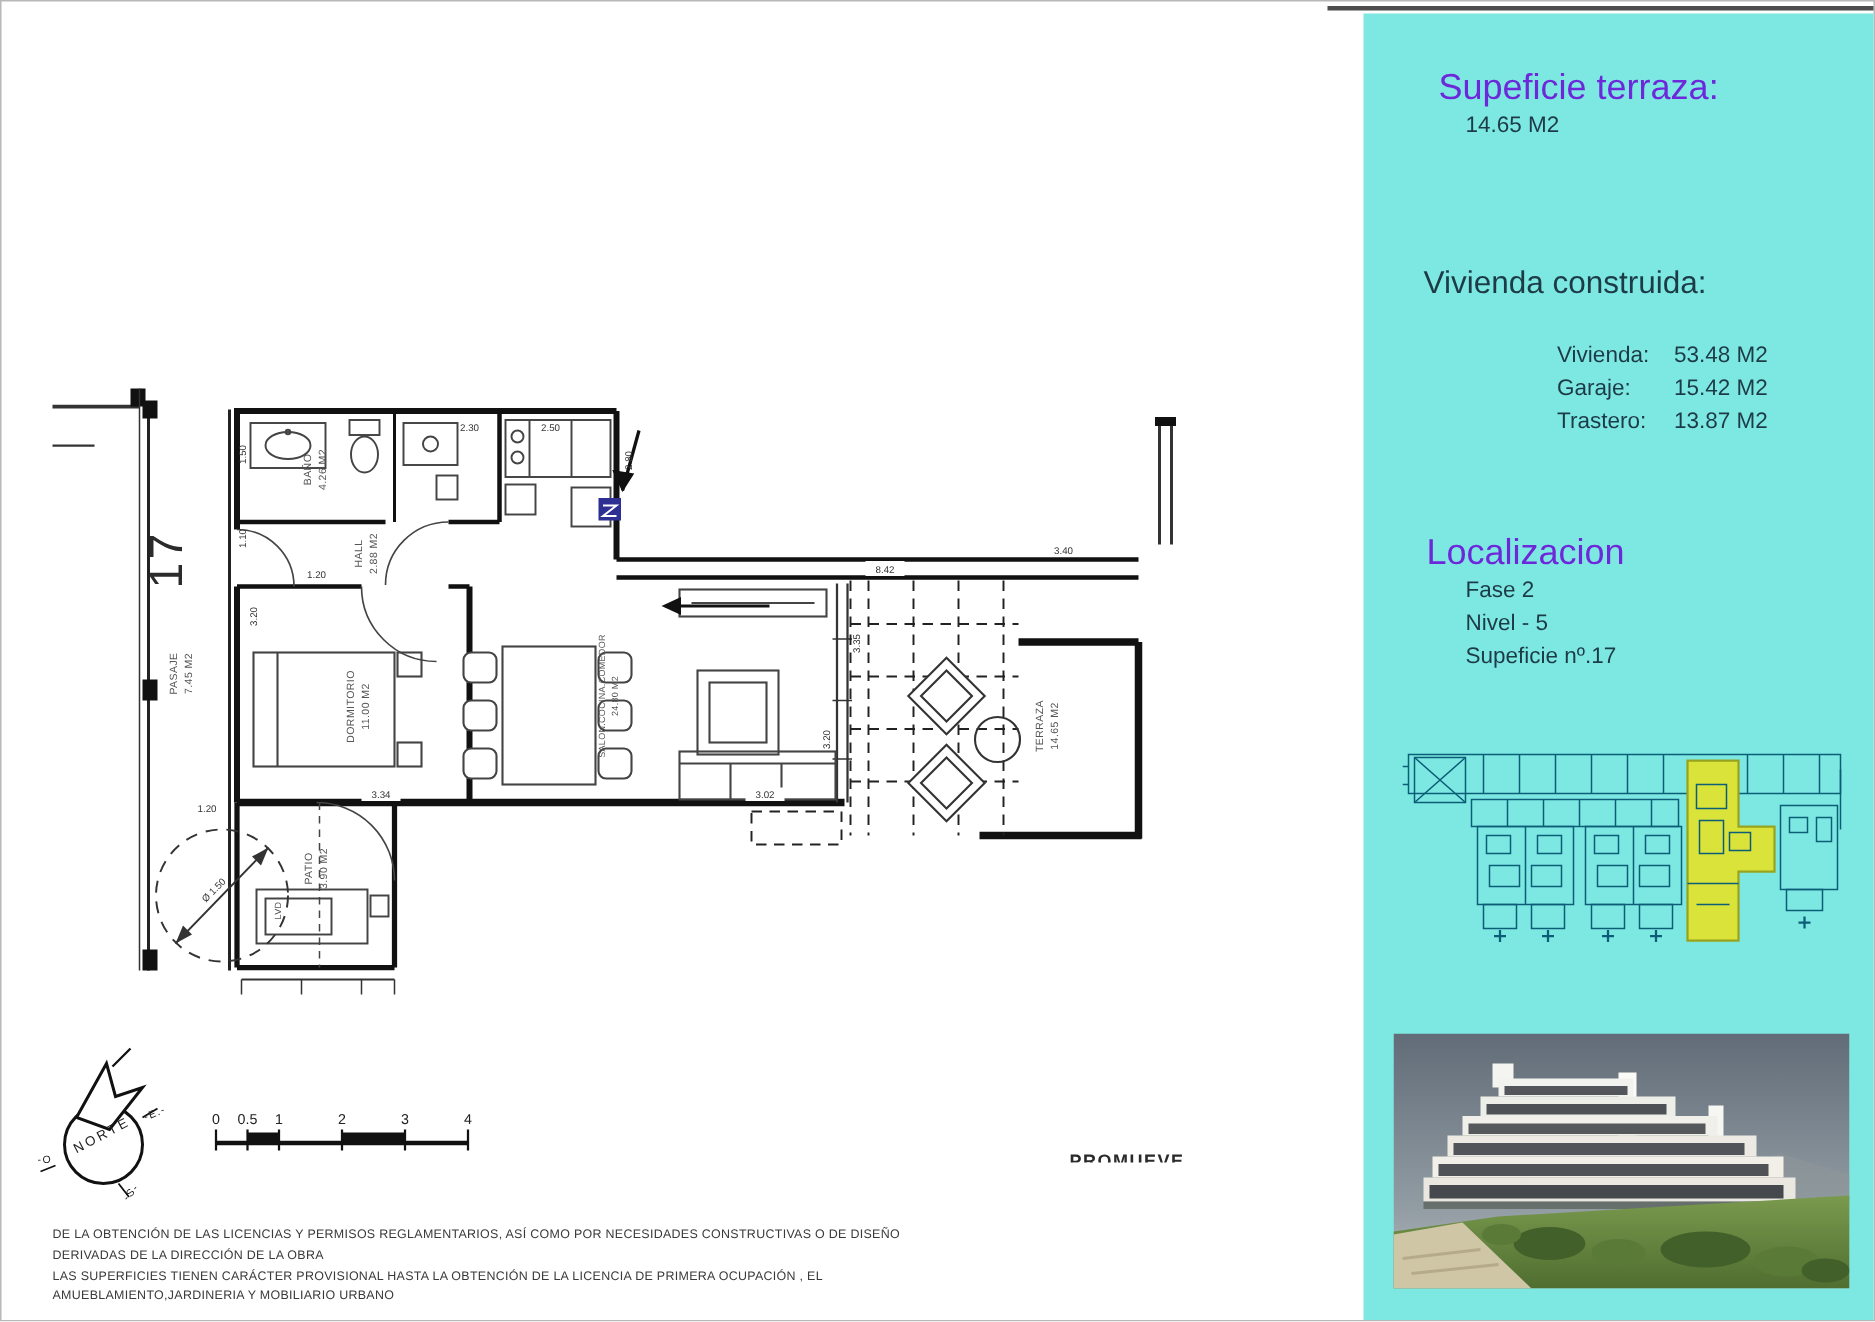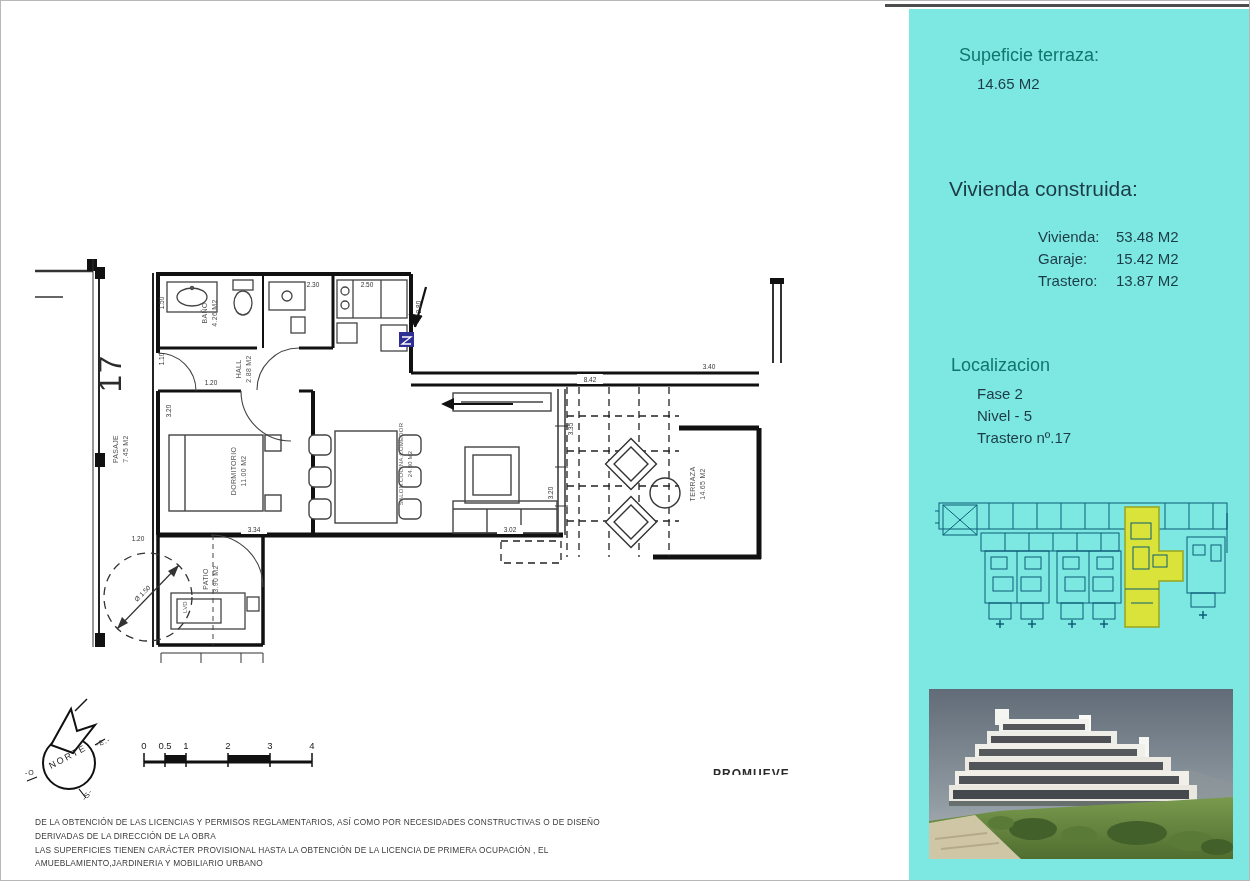--- a/index.html
+++ b/index.html
@@ -2,21 +2,21 @@
 <html><head>
 <meta charset="utf-8">
 <style>
   html,body{margin:0;padding:0;background:#fff;}
   #page{position:relative;width:1250px;height:881px;background:#ffffff;overflow:hidden;
         border:1px solid #b8b8b8;box-sizing:border-box;
         font-family:"Liberation Sans", sans-serif;}
   .abs{position:absolute;}
   
   #panel{position:absolute;left:908px;top:8px;width:342px;height:873px;}
-  .sb-h1{position:absolute;font-size:18px;color:#0f766e;}
+  .sb-h1{position:absolute;font-size:24px;color:#6d28d9;}
   .sb-h1b{position:absolute;font-size:21px;color:#1d3b47;}
   .sb-val{position:absolute;font-size:15px;color:#1d3b47;}
   .sb-row{position:absolute;font-size:15px;color:#1d3b47;white-space:pre;}
   .sb-row .lbl{display:inline-block;width:78px;margin-left:36px;}
   
   svg text{font-family:"Liberation Sans", sans-serif;}
   .rlabel{font-size:7px;fill:#555;letter-spacing:.3px;}
   .rlabel2{font-size:6px;fill:#555;letter-spacing:.2px;}
   .dim{font-size:6.5px;fill:#333;}
   .unitnum{font-size:31px;fill:#2b2b2b;letter-spacing:2px;}
@@ -262,21 +262,21 @@
     <div class="sb-row" style="left:68px;top:224px;">
       <span class="lbl">Garaje:</span><span>15.42 M2</span>
     </div>
     <div class="sb-row" style="left:68px;top:246px;">
       <span class="lbl">Trastero:</span><span>13.87 M2</span>
     </div>
 
     <div class="sb-h1" style="left:42px;top:346px;">Localizacion</div>
     <div class="sb-row" style="left:68px;top:376px;">Fase 2</div>
     <div class="sb-row" style="left:68px;top:398px;">Nivel - 5</div>
-    <div class="sb-row" style="left:68px;top:420px;">Trastero nº.17</div>
+    <div class="sb-row" style="left:68px;top:420px;">Supeficie nº.17</div>
 
     <svg class="abs" style="left:26px;top:484px;" width="296" height="160" viewBox="0 0 296 160">
       <g stroke="#0c5d77" stroke-width="1" fill="none">
         <path d="M0,18 H4 M0,30 H4"></path>
         <rect x="4" y="10" width="288" height="26"></rect>
         <path d="M54,10 V36 M78,10 V36 M102,10 V36 M126,10 V36 M150,10 V36 M174,10 V36 M230,10 V36 M254,10 V36 M278,10 V36"></path>
         <rect x="8" y="12" width="34" height="30"></rect>
         <path d="M8,12 L42,42 M42,12 L8,42"></path>
         <rect x="46" y="40" width="138" height="18"></rect>
         <path d="M70,40 V58 M94,40 V58 M118,40 V58 M142,40 V58 M166,40 V58"></path>

